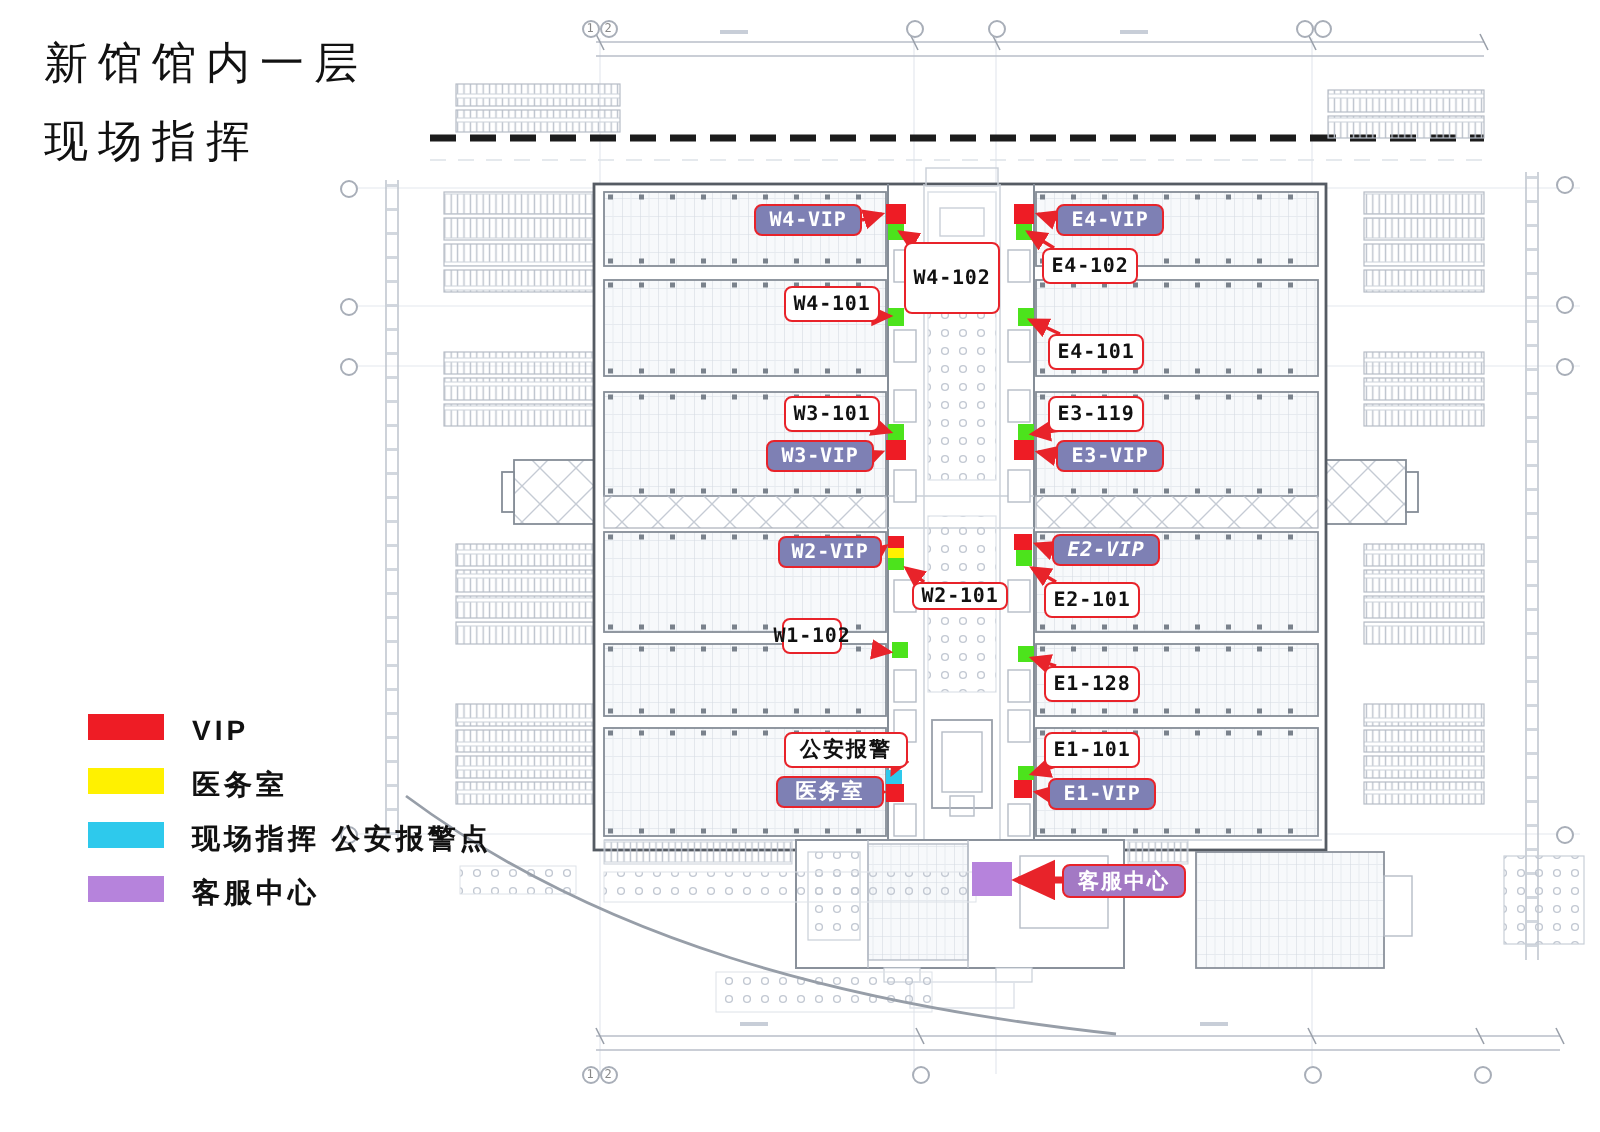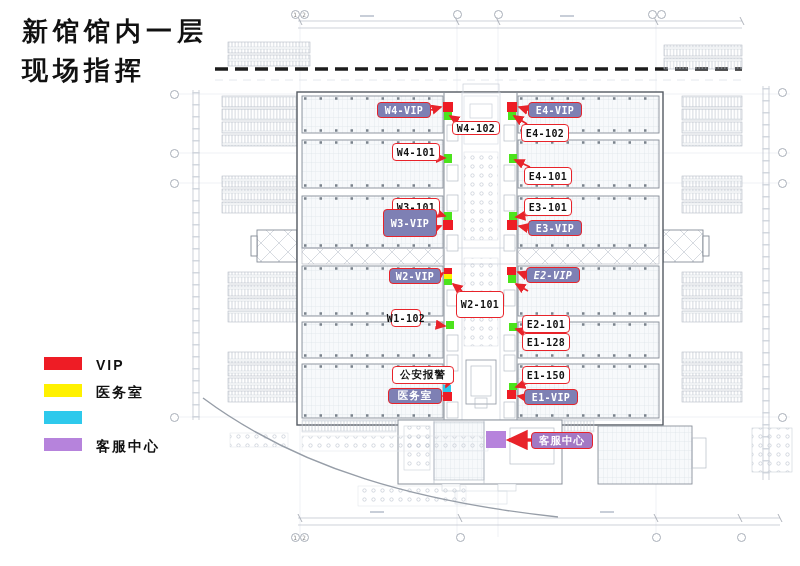--- a/index.html
+++ b/index.html
@@ -1,20 +1,20 @@
 <!DOCTYPE html>
 <html><head>
 <meta charset="utf-8">
 <style>
   html,body{margin:0;padding:0;background:#fff;}
   #stage{position:relative;width:800px;height:566px;background:#ffffff;overflow:hidden;
          font-family:"Liberation Sans","DejaVu Sans",sans-serif;}
   
   #title{position:absolute;left:22px;top:12px;z-index:7;color:#111;}
-  #title .tline{font-size:26px;font-weight:bold;letter-spacing:5px;line-height:39px;white-space:nowrap;}
+  #title .tline{font-size:22px;font-weight:normal;letter-spacing:5px;line-height:39px;white-space:nowrap;}
   
   #legend{position:absolute;left:44px;top:357px;z-index:7;}
   .lg-row{display:flex;height:27px;}
   .lg-swatch{width:38px;height:13px;margin-right:14px;flex:0 0 auto;}
   .lg-label{font-size:14px;font-weight:bold;color:#111;letter-spacing:2px;white-space:nowrap;}
   
   #plan-svg{position:absolute;left:0;top:0;z-index:1;}
   #marker-layer .mk{position:absolute;z-index:3;}
   #arrows{position:absolute;left:0;top:0;z-index:4;pointer-events:none;}
   #callout-layer .callout{position:absolute;display:flex;align-items:center;justify-content:center;
@@ -259,52 +259,53 @@
       <line x1="448" y1="383" x2="446" y2="387" stroke="#e8232a" stroke-width="1.7" marker-end="url(#arw)"></line>
       <line x1="528" y1="383" x2="516" y2="387" stroke="#e8232a" stroke-width="1.7" marker-end="url(#arw)"></line>
       <line x1="437" y1="396" x2="442" y2="396" stroke="#e8232a" stroke-width="1.7" marker-end="url(#arw)"></line>
       <line x1="524" y1="397" x2="518" y2="396" stroke="#e8232a" stroke-width="1.7" marker-end="url(#arw)"></line>
       <line x1="531" y1="440" x2="509" y2="440" stroke="#e8232a" stroke-width="3.4" marker-end="url(#arw)"></line>
     </svg>
 
   <div id="callout-layer">
       <div class="callout purple" style="left: 377px; top: 102px; width: 54px; height: 16px;">W4-VIP</div>
       <div class="callout purple" style="left: 528px; top: 102px; width: 54px; height: 16px;">E4-VIP</div>
-      <div class="callout white" style="left: 452px; top: 121px; width: 48px; height: 14px;">W4-102</div>
+      <div class="callout white" style="left: 452px; top: 121px; width: 48px; height: 36px;">W4-102</div>
       <div class="callout white" style="left: 521px; top: 124px; width: 48px; height: 18px;">E4-102</div>
       <div class="callout white" style="left: 392px; top: 143px; width: 48px; height: 18px;">W4-101</div>
       <div class="callout white" style="left: 524px; top: 167px; width: 48px; height: 18px;">E4-101</div>
       <div class="callout white" style="left: 392px; top: 198px; width: 48px; height: 18px;">W3-101</div>
-      <div class="callout white" style="left: 524px; top: 198px; width: 48px; height: 18px;">E3-101</div>
-      <div class="callout purple" style="left: 383px; top: 209px; width: 54px; height: 28px;">W3-VIP</div>
+      <div class="callout white" style="left: 524px; top: 198px; width: 48px; height: 18px;">E3-119</div>
+      <div class="callout purple" style="left: 383px; top: 220px; width: 54px; height: 16px;">W3-VIP</div>
       <div class="callout purple" style="left: 528px; top: 220px; width: 54px; height: 16px;">E3-VIP</div>
       <div class="callout purple" style="left: 389px; top: 268px; width: 52px; height: 16px;">W2-VIP</div>
       <div class="callout purple" style="left: 526px; top: 267px; width: 54px; height: 16px; font-style: italic;">E2-VIP</div>
-      <div class="callout white" style="left: 456px; top: 291px; width: 48px; height: 27px;">W2-101</div>
-      <div class="callout white" style="left: 522px; top: 291px; width: 48px; height: 18px; margin-top: 24px;">E2-101</div>
+      <div class="callout white" style="left: 456px; top: 291px; width: 48px; height: 14px;">W2-101</div>
+      <div class="callout white" style="left: 522px; top: 291px; width: 48px; height: 18px;">E2-101</div>
       <div class="callout white" style="left: 391px; top: 309px; width: 30px; height: 18px;">W1-102</div>
       <div class="callout white" style="left: 522px; top: 333px; width: 48px; height: 18px;">E1-128</div>
       <div class="callout whitecn" style="left: 392px; top: 366px; width: 62px; height: 18px;">公安报警</div>
-      <div class="callout white" style="left: 522px; top: 366px; width: 48px; height: 18px;">E1-150</div>
+      <div class="callout white" style="left: 522px; top: 366px; width: 48px; height: 18px;">E1-101</div>
       <div class="callout purplecn" style="left: 388px; top: 388px; width: 54px; height: 16px;">医务室</div>
       <div class="callout purple" style="left: 524px; top: 389px; width: 54px; height: 16px;">E1-VIP</div>
       <div class="callout servicecn" style="left: 531px; top: 432px; width: 62px; height: 17px;">客服中心</div>
     </div>
 
   <div id="legend">
       <div class="lg-row">
         <span class="lg-swatch" style="background: rgb(238, 28, 37);"></span>
         <span class="lg-label">VIP</span>
       </div>
       <div class="lg-row">
         <span class="lg-swatch" style="background: rgb(255, 241, 0);"></span>
         <span class="lg-label">医务室</span>
       </div>
       <div class="lg-row">
         <span class="lg-swatch" style="background: rgb(46, 201, 236);"></span>
+        <span class="lg-label">现场指挥 公安报警点</span>
       </div>
       <div class="lg-row">
         <span class="lg-swatch" style="background: rgb(182, 131, 220);"></span>
         <span class="lg-label">客服中心</span>
       </div>
     </div>
 
 <div class="bubble" style="left: 290.5px; top: 9.5px;">1</div>
     <div class="bubble" style="left: 299.5px; top: 9.5px;">2</div>
     <div class="bubble" style="left: 452.5px; top: 9.5px;"></div>

